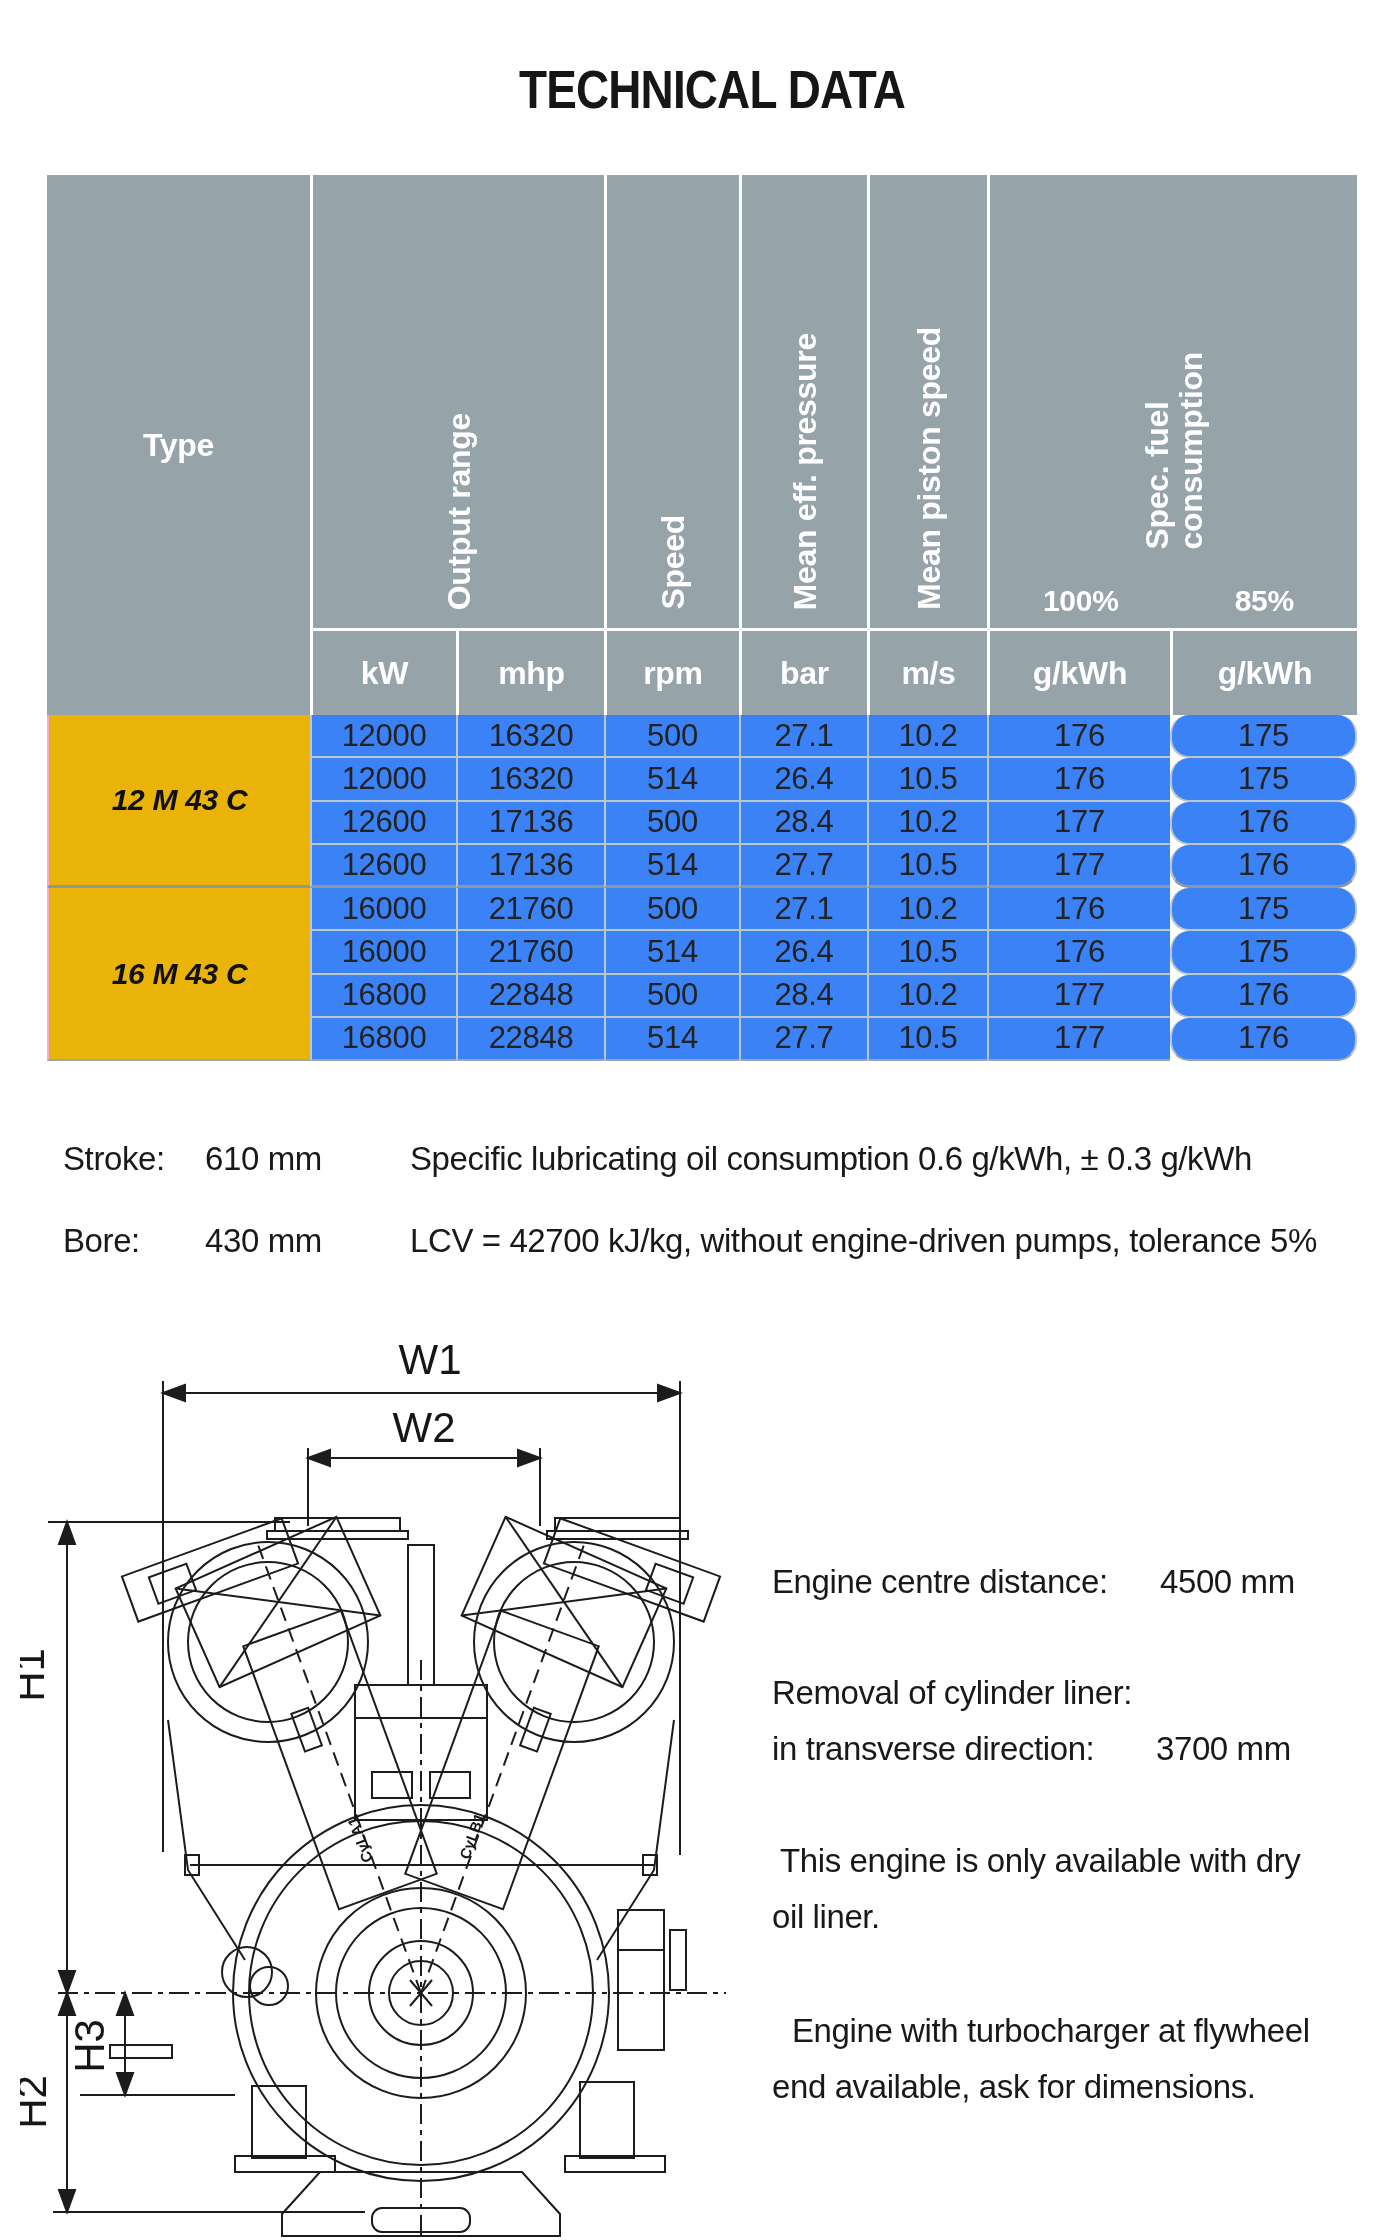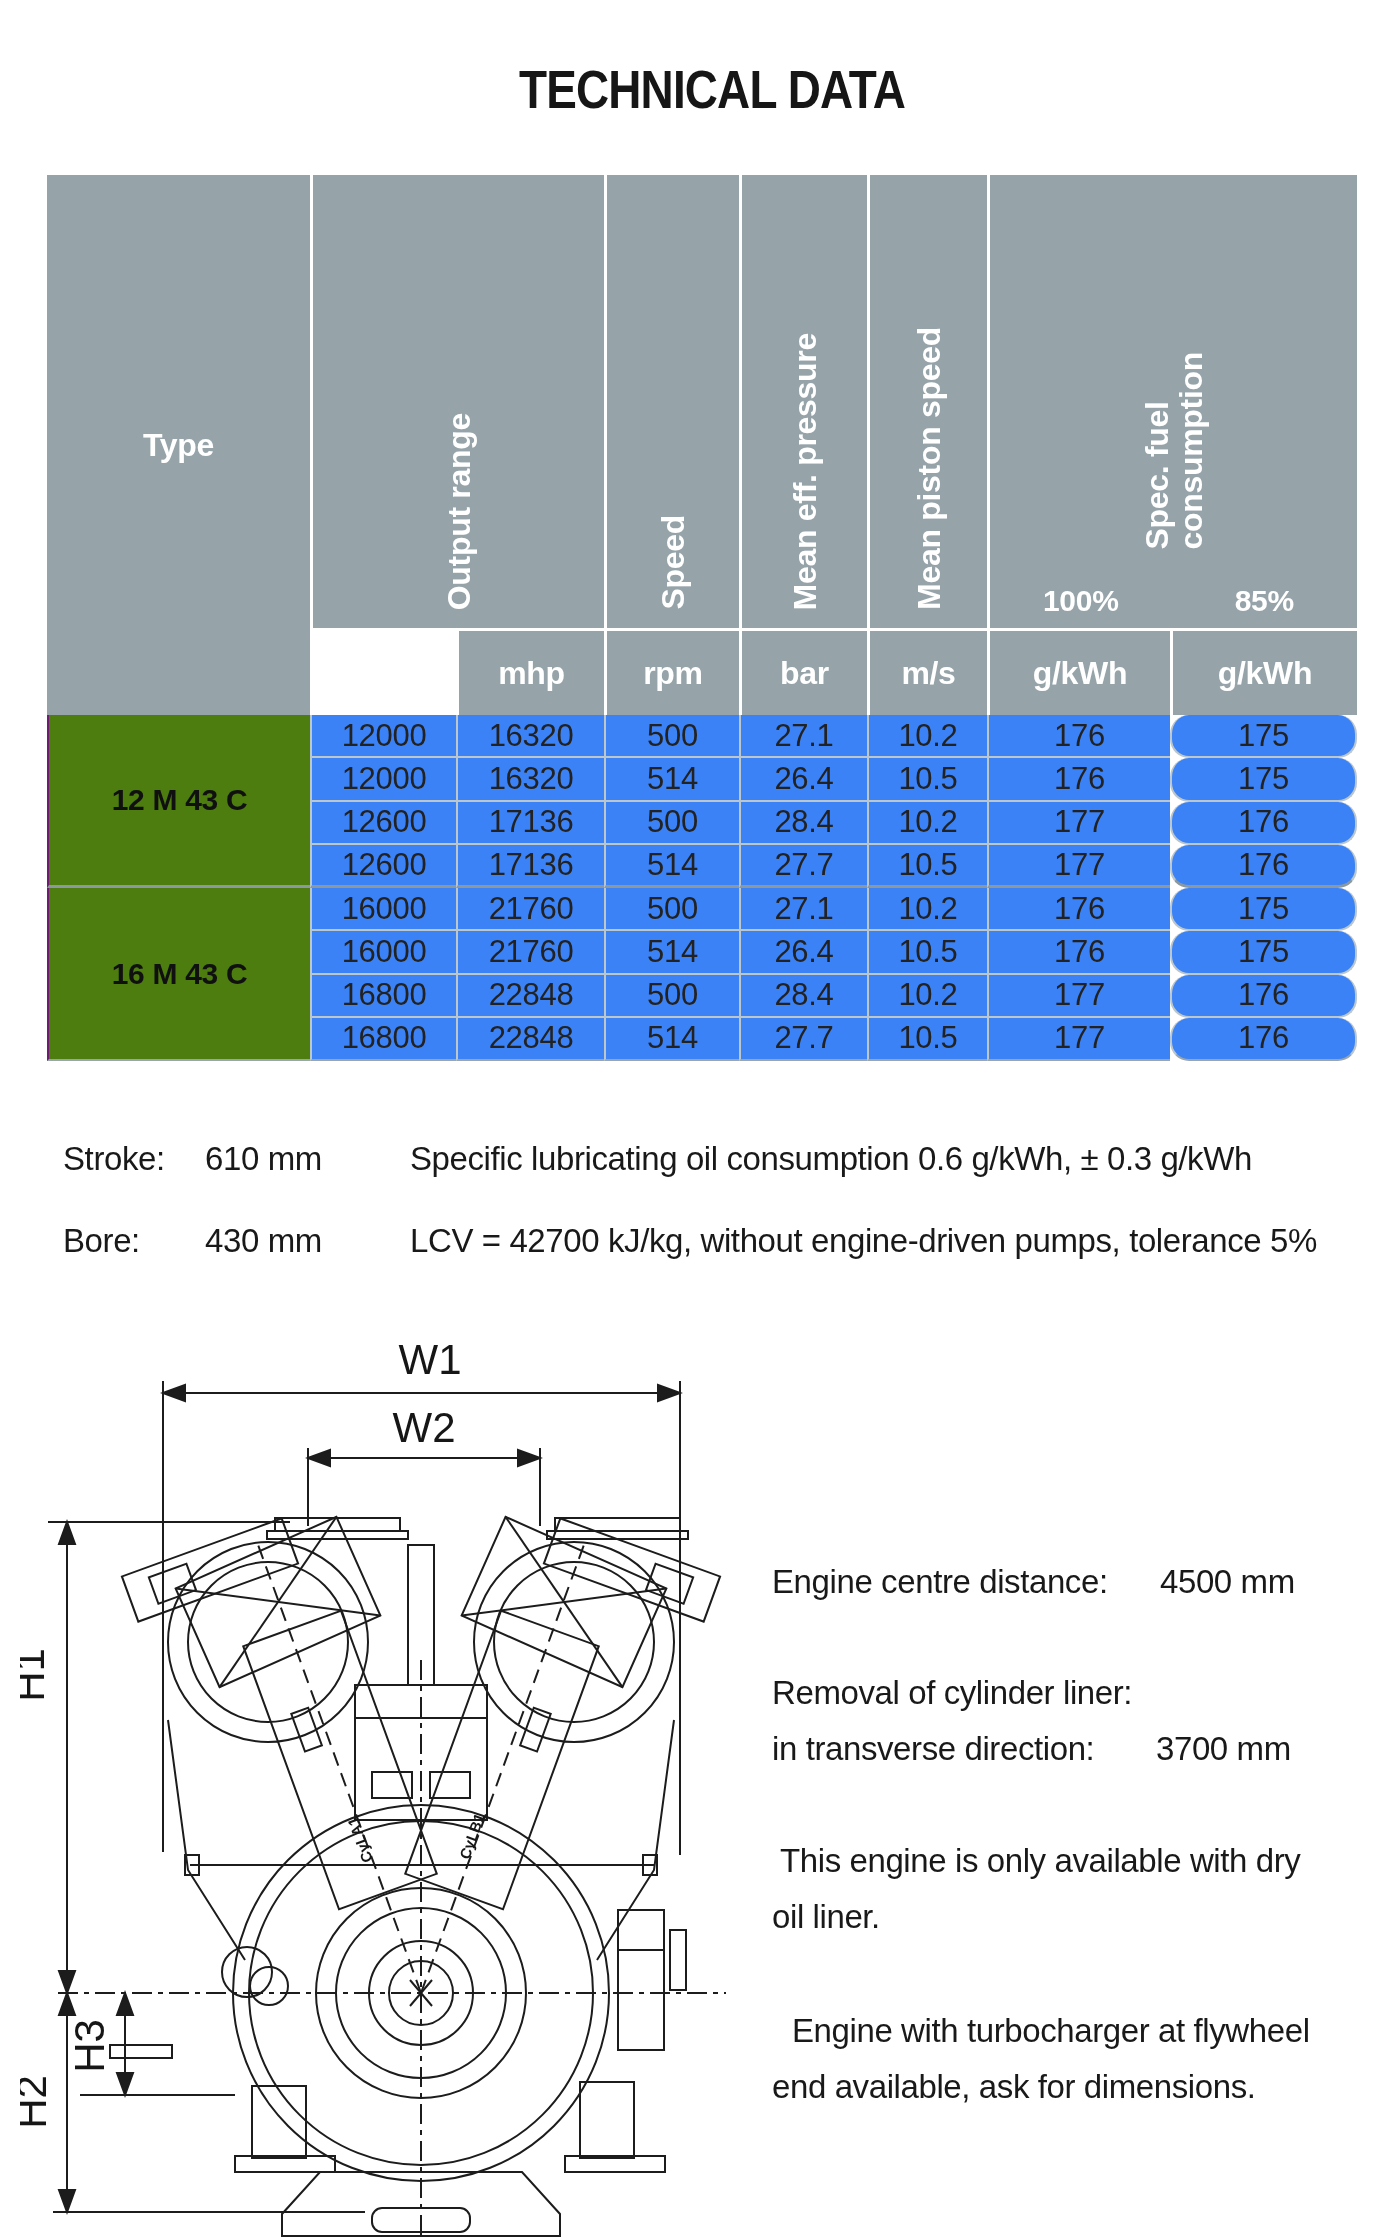--- a/index.html
+++ b/index.html
@@ -26,22 +26,22 @@
   .speed-h{grid-column:4;grid-row:1;}
   .mep-h{grid-column:5;grid-row:1;}
   .mps-h{grid-column:6;grid-row:1;}
   .sf-h{grid-column:7/9;grid-row:1;position:relative;padding-bottom:78px;}
   .loads{position:absolute;left:0;right:0;bottom:10px;display:flex;}
   .load1{width:183px;text-align:center;font-size:30px;}
   .load2{width:187px;text-align:center;font-size:30px;}
   .u{grid-row:2;font-size:32px;}
   .d{background:#3b82f6;font-size:31px;color:#222;border-left:2px solid #bcc7cb;
      border-bottom:2px solid #bcc7cb;letter-spacing:-.3px;}
-  .td{background:#4d7c0f;font-size:30px;font-weight:700;color:#101010;
-      border-left:2px solid #701a75;border-bottom:2px solid #bcc7cb;letter-spacing:-.3px;}
+  .td{background:#eab308;font-size:30px;font-weight:700;color:#101010;
+      border-left:2px solid #f9a8d4;border-bottom:2px solid #bcc7cb;letter-spacing:-.3px;font-style:italic;}
   .rt{border-right:2px solid #bcc7cb;border-radius:19px;}
   .secend{border-bottom:3px solid #8b999f !important;}
   .last{border-bottom:2px solid #9aa6ac !important;}
 
   
   .note{position:absolute;font-size:33px;letter-spacing:-.4px;color:#191919;white-space:nowrap;}
 
   
   .drawing{position:absolute;left:20px;top:1330px;}
   .drawing text{font-family:"Liberation Sans",sans-serif;fill:#161616;}
@@ -72,20 +72,21 @@
     <div class="cell h bl rotcell sf-h">
       <span class="rot">
         <div>Spec. fuel</div>
         <div>consumption</div>
       </span>
       <span class="loads">
         <span class="load1">100%</span>
         <span class="load2">85%</span>
       </span>
     </div>
+    <div class="cell h u bl bt" style="grid-column:2">kW</div>
     <div class="cell h u bl bt" style="grid-column:3">mhp</div>
     <div class="cell h u bl bt" style="grid-column:4">rpm</div>
     <div class="cell h u bl bt" style="grid-column:5">bar</div>
     <div class="cell h u bl bt" style="grid-column:6">m/s</div>
     <div class="cell h u bl bt" style="grid-column:7">g/kWh</div>
     <div class="cell h u bl bt" style="grid-column:8">g/kWh</div>
 
   <div class="cell td secend" style="grid-area: 3 / 1 / span 4;">12 M 43 C</div>
       <div class="cell d" style="grid-area: 3 / 2;">12000</div>
       <div class="cell d" style="grid-area: 3 / 3;">16320</div>

